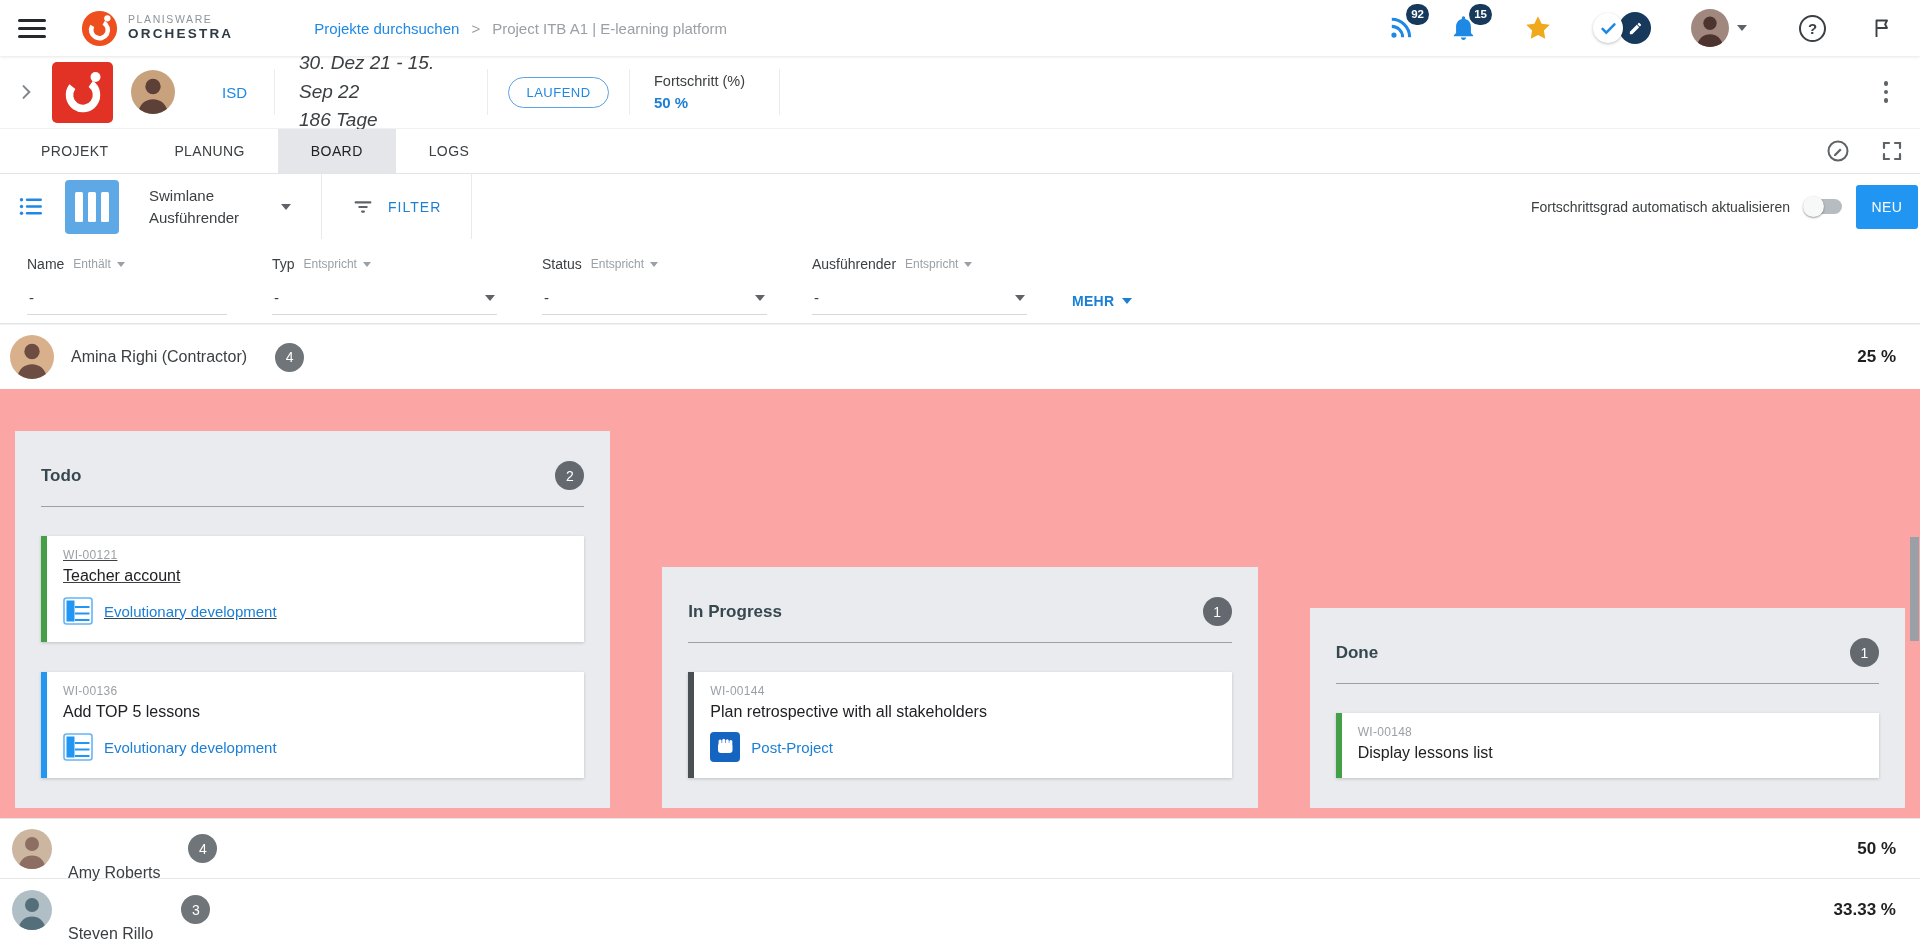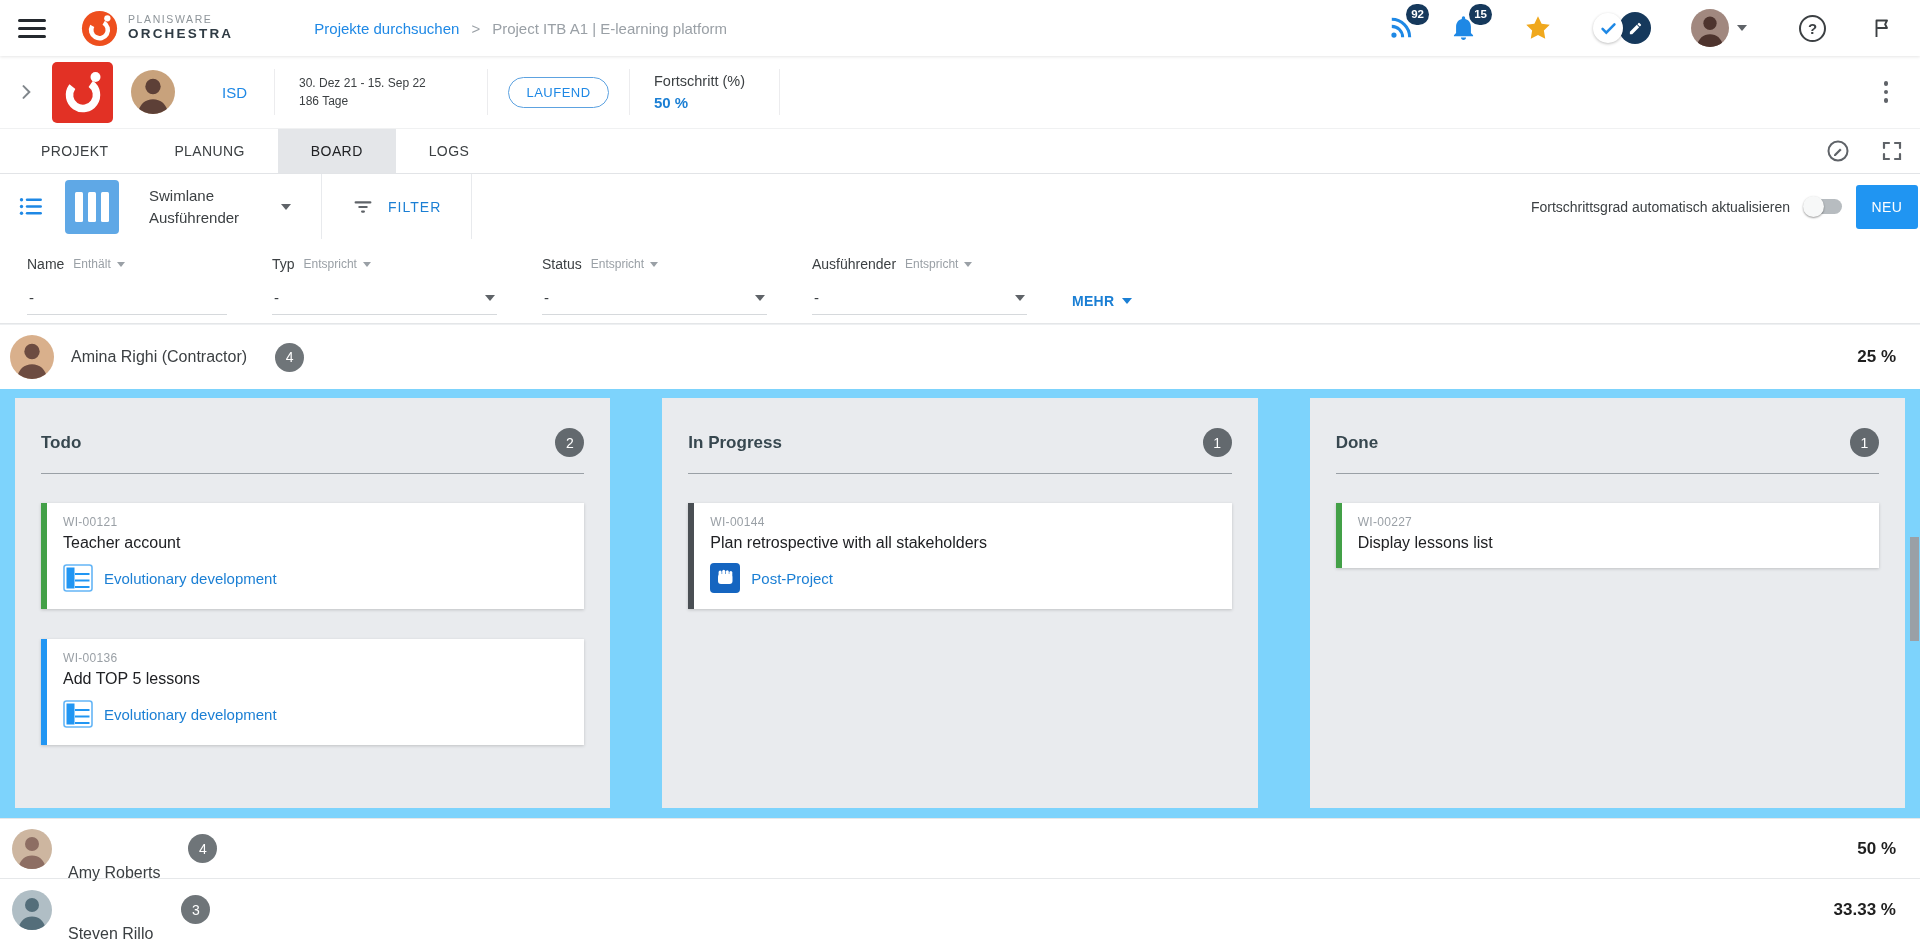--- a/index.html
+++ b/index.html
@@ -42,21 +42,21 @@
   
   .project-header { height: 73px; display: flex; align-items: center; background: #fff; border-bottom: 1px solid #f0f1f2; padding: 0 22px 0 16px; }
   .ph-expand { margin-right: 16px; cursor: pointer; display: flex; }
   .ph-logo { width: 61px; height: 61px; margin-right: 18px; flex: none; }
   .ph-titles { width: 218px; }
   .ph-title { color: #1b7fd4; font-size: 17px; font-weight: 500; cursor: pointer; }
   .ph-sub { color: #70757a; font-size: 15px; margin-top: 3px; }
   .ph-avatar { width: 44px; height: 44px; }
   .ph-isd { color: #1e88e5; font-size: 15px; font-weight: 500; margin: 0 27px 0 47px; }
   .ph-sep { width: 1px; height: 46px; background: #ececee; flex: none; }
-  .ph-dates { padding: 0 24px; width: 212px; font-size: 12px; color: #3c4043; line-height: 1.5; }
+  .ph-dates { padding: 0 24px; width: 212px; font-size: 19px; color: #3c4043; line-height: 1.5; font-style: italic; }
   .ph-status { width: 141px; display: flex; justify-content: center; }
   .status-pill { border: 1px solid #5da2e0; color: #1e88e5; font-size: 13px; letter-spacing: .5px; border-radius: 16px; padding: 7px 17px; }
   .ph-progress { width: 149px; padding-left: 24px; }
   .ph-progress-label { font-size: 14.5px; color: #3c4043; }
   .ph-progress-value { font-size: 15px; font-weight: bold; color: #1b7fd4; margin-top: 5px; }
   .kebab { margin-left: auto; display: flex; flex-direction: column; gap: 4px; padding: 6px 10px; cursor: pointer; }
   .kebab i { width: 4.5px; height: 4.5px; border-radius: 50%; background: #5f6368; }
 
   
   .tabs { height: 45px; display: flex; align-items: stretch; background: #fff; border-bottom: 1px solid #e2e4e7; padding-left: 8px; }
@@ -97,21 +97,21 @@
   
   .lane-header { height: 65px; display: flex; align-items: center; background: #fff; padding: 0 24px 0 10px; border-top: 1px solid #eef0f2; cursor: pointer; }
   .lane-name { font-size: 16px; color: #3c4043; margin-left: 17px; }
   .count-badge { width: 29px; height: 29px; border-radius: 50%; background: #6f7579; color: #fff; font-size: 14px; display: flex; align-items: center; justify-content: center; margin-left: 28px; flex: none; }
   .lane-progress { margin-left: auto; font-size: 17px; font-weight: bold; color: #1f1f1f; }
   .lane-row { height: 60px; display: flex; align-items: center; background: #fff; border-top: 1px solid #e6e8ea; padding: 0 24px 0 12px; cursor: pointer; }
   .lane-row.last { height: 62px; }
   .lane-row .lane-name { margin-left: 16px; margin-top: 48px; }
 
   
-  .board { height: 429px; background: #7dd3fc; display: flex; gap: 52px; padding: 9px 15px 10px; }
+  .board { height: 429px; background: #fca5a5; display: flex; gap: 52px; padding: 9px 15px 10px; align-items: flex-end; }
   .col { flex: 1; background: #e9ebee; padding: 0 26px; min-width: 0; }
   .col-head { display: flex; align-items: center; justify-content: space-between; padding: 30px 0 16px; border-bottom: 1px solid #9aa0a6; }
   .col-title { font-size: 17px; font-weight: 600; color: #37474f; }
   .col-head .count-badge { margin-left: 0; background: #63696e; }
   .cards { padding-top: 29px; }
   .card { background: #fff; border-left: 6px solid #43a047; box-shadow: 0 1px 3px rgba(0,0,0,.18); padding: 12px 16px 16px; margin-bottom: 30px; cursor: pointer; }
   .card-id { font-size: 12px; color: #9aa0a6; letter-spacing: .3px; }
   .card-title { font-size: 16px; color: #202124; margin-top: 5px; }
   .card-tag { display: flex; align-items: center; gap: 11px; margin-top: 11px; }
   .tag-link { color: #1b7fd4; font-size: 15px; cursor: pointer; }
@@ -407,21 +407,21 @@
 
   <div class="board">
 
     <div class="col">
       <div class="col-head">
         <span class="col-title">Todo</span>
         <span class="count-badge">2</span>
       </div>
       <div class="cards">
 
-        <div class="card" style="border-left-color: rgb(67, 160, 71);">
+        <div class="card" style="border-left-color: rgb(67, 160, 71); text-decoration: underline;">
           <div class="card-id">WI-00121</div>
           <div class="card-title">Teacher account</div>
           <div class="card-tag">
             <span class="card-icon">
               <svg width="30" height="30" viewBox="0 0 30 30">
                 <rect x="1" y="2" width="28" height="26" rx="2.5" fill="#fff" stroke="#64b5f6" stroke-width="1.6"></rect>
                 <rect x="3.5" y="4.5" width="8" height="21" fill="#2196f3"></rect>
                 <line x1="12" y1="11" x2="26.5" y2="11" stroke="#2196f3" stroke-width="2"></line>
                 <line x1="12" y1="17.5" x2="26.5" y2="17.5" stroke="#2196f3" stroke-width="2"></line>
                 <line x1="12" y1="24" x2="26.5" y2="24" stroke="#2196f3" stroke-width="2"></line>
@@ -482,21 +482,21 @@
     </div>
 
     <div class="col">
       <div class="col-head">
         <span class="col-title">Done</span>
         <span class="count-badge">1</span>
       </div>
       <div class="cards">
 
         <div class="card" style="border-left-color: rgb(67, 160, 71);">
-          <div class="card-id">WI-00227</div>
+          <div class="card-id">WI-00148</div>
           <div class="card-title">Display lessons list</div>
         </div>
 
       </div>
     </div>
 
   </div>
 
   <div class="lane-row">
     <span class="avatar av-amy" style="width:40px;height:40px">

